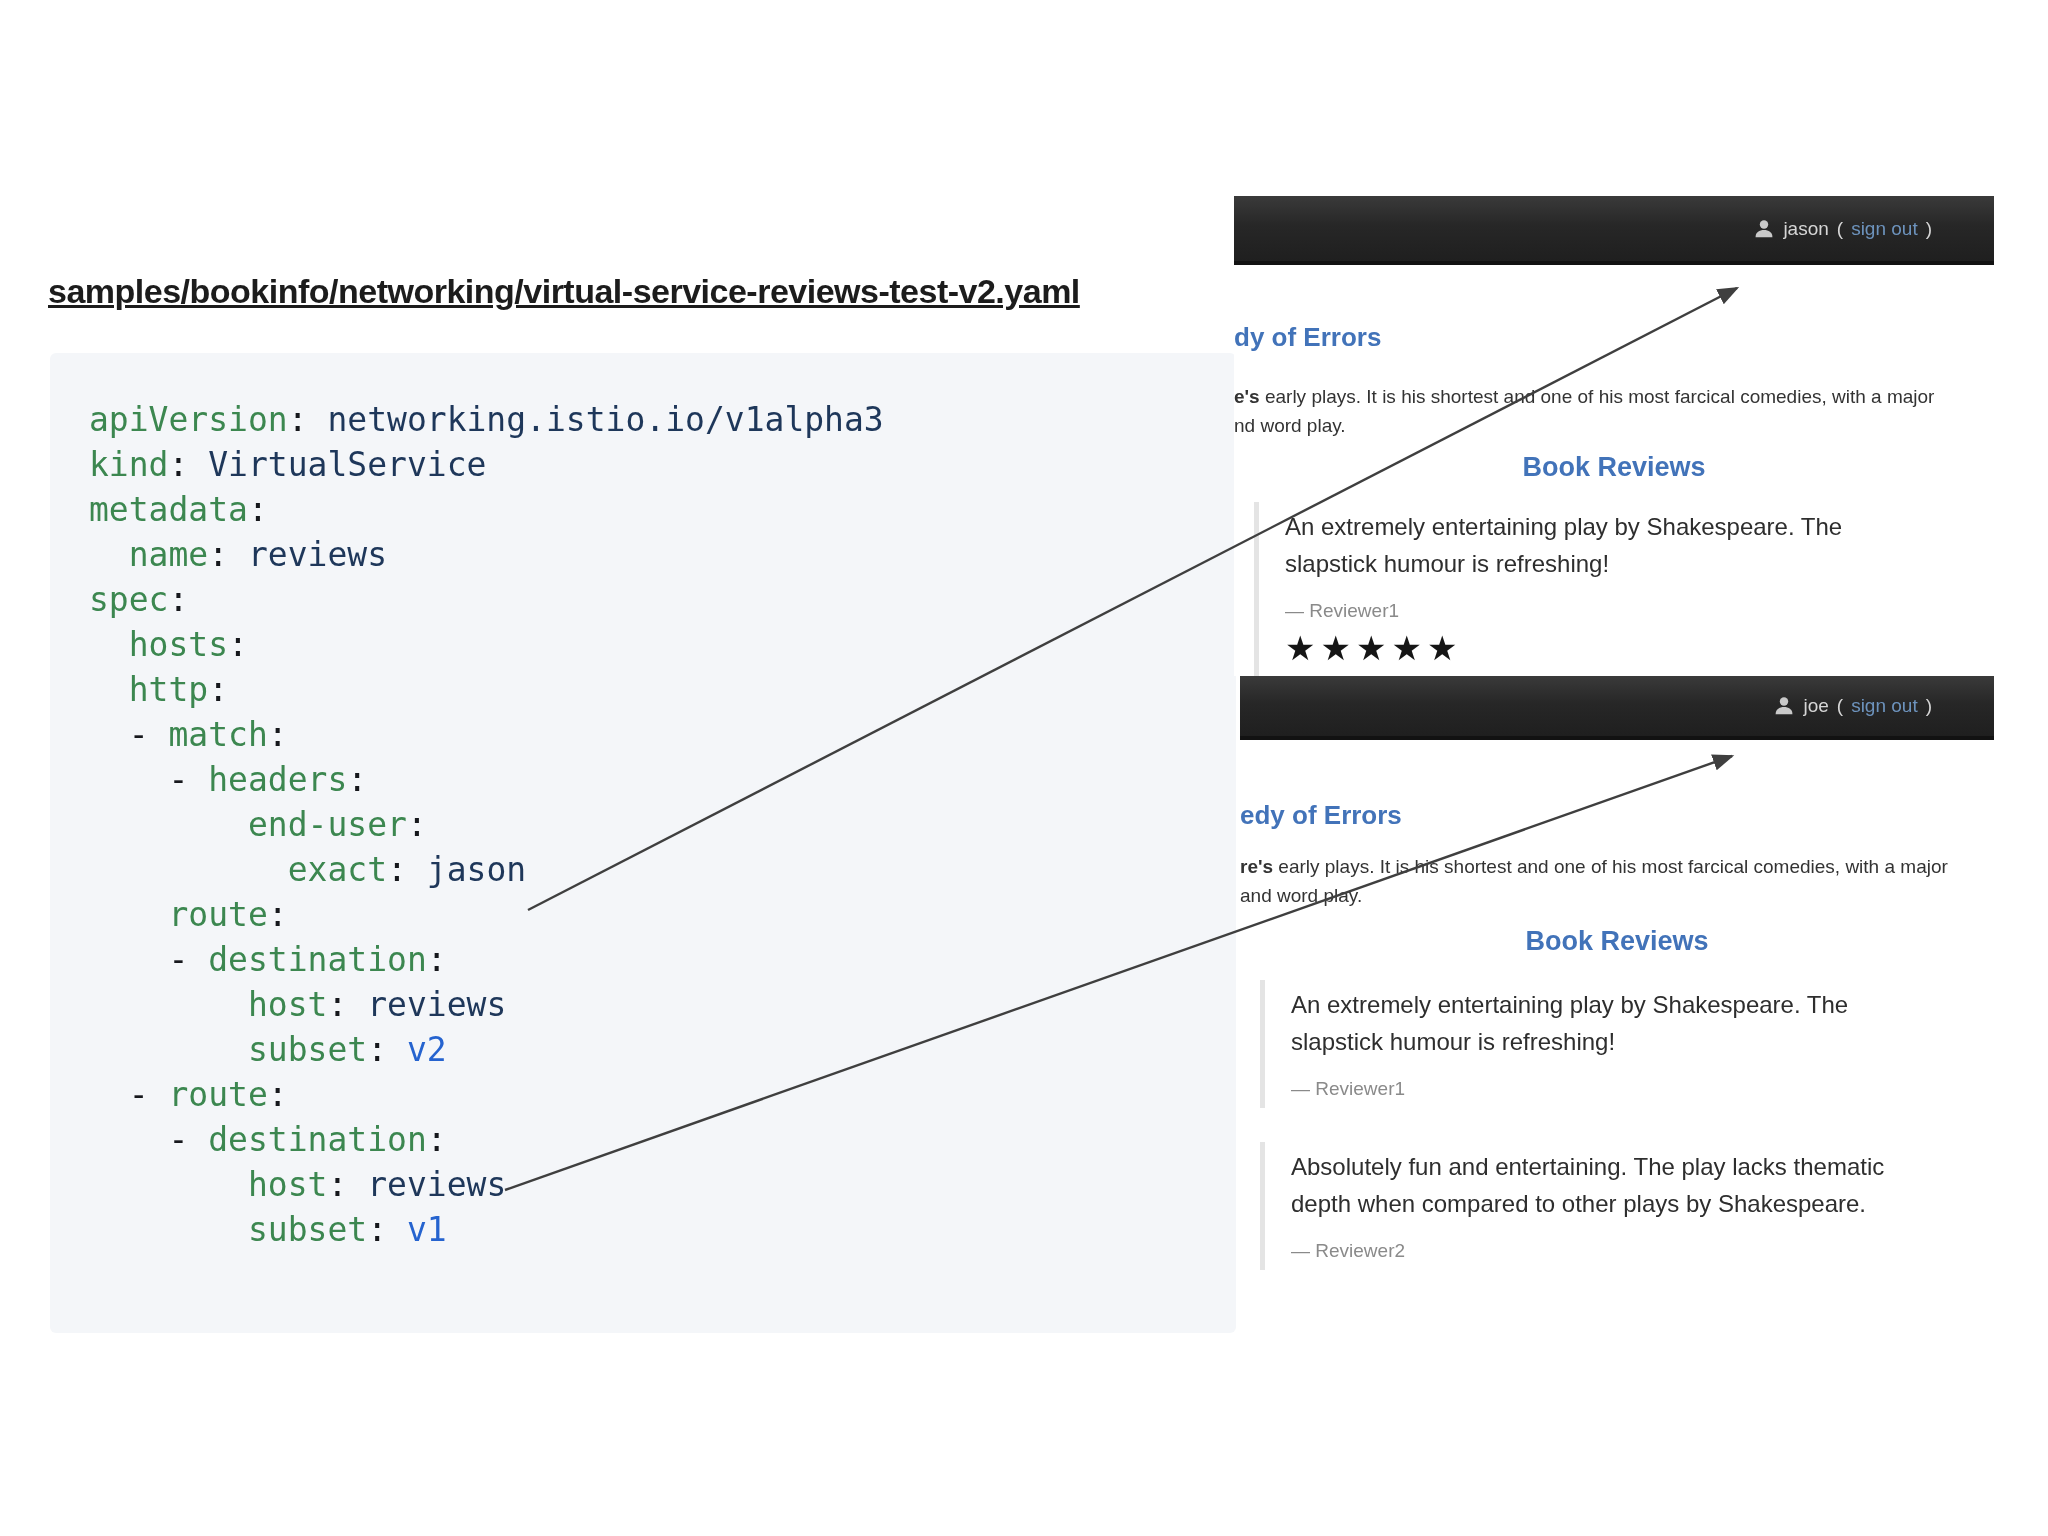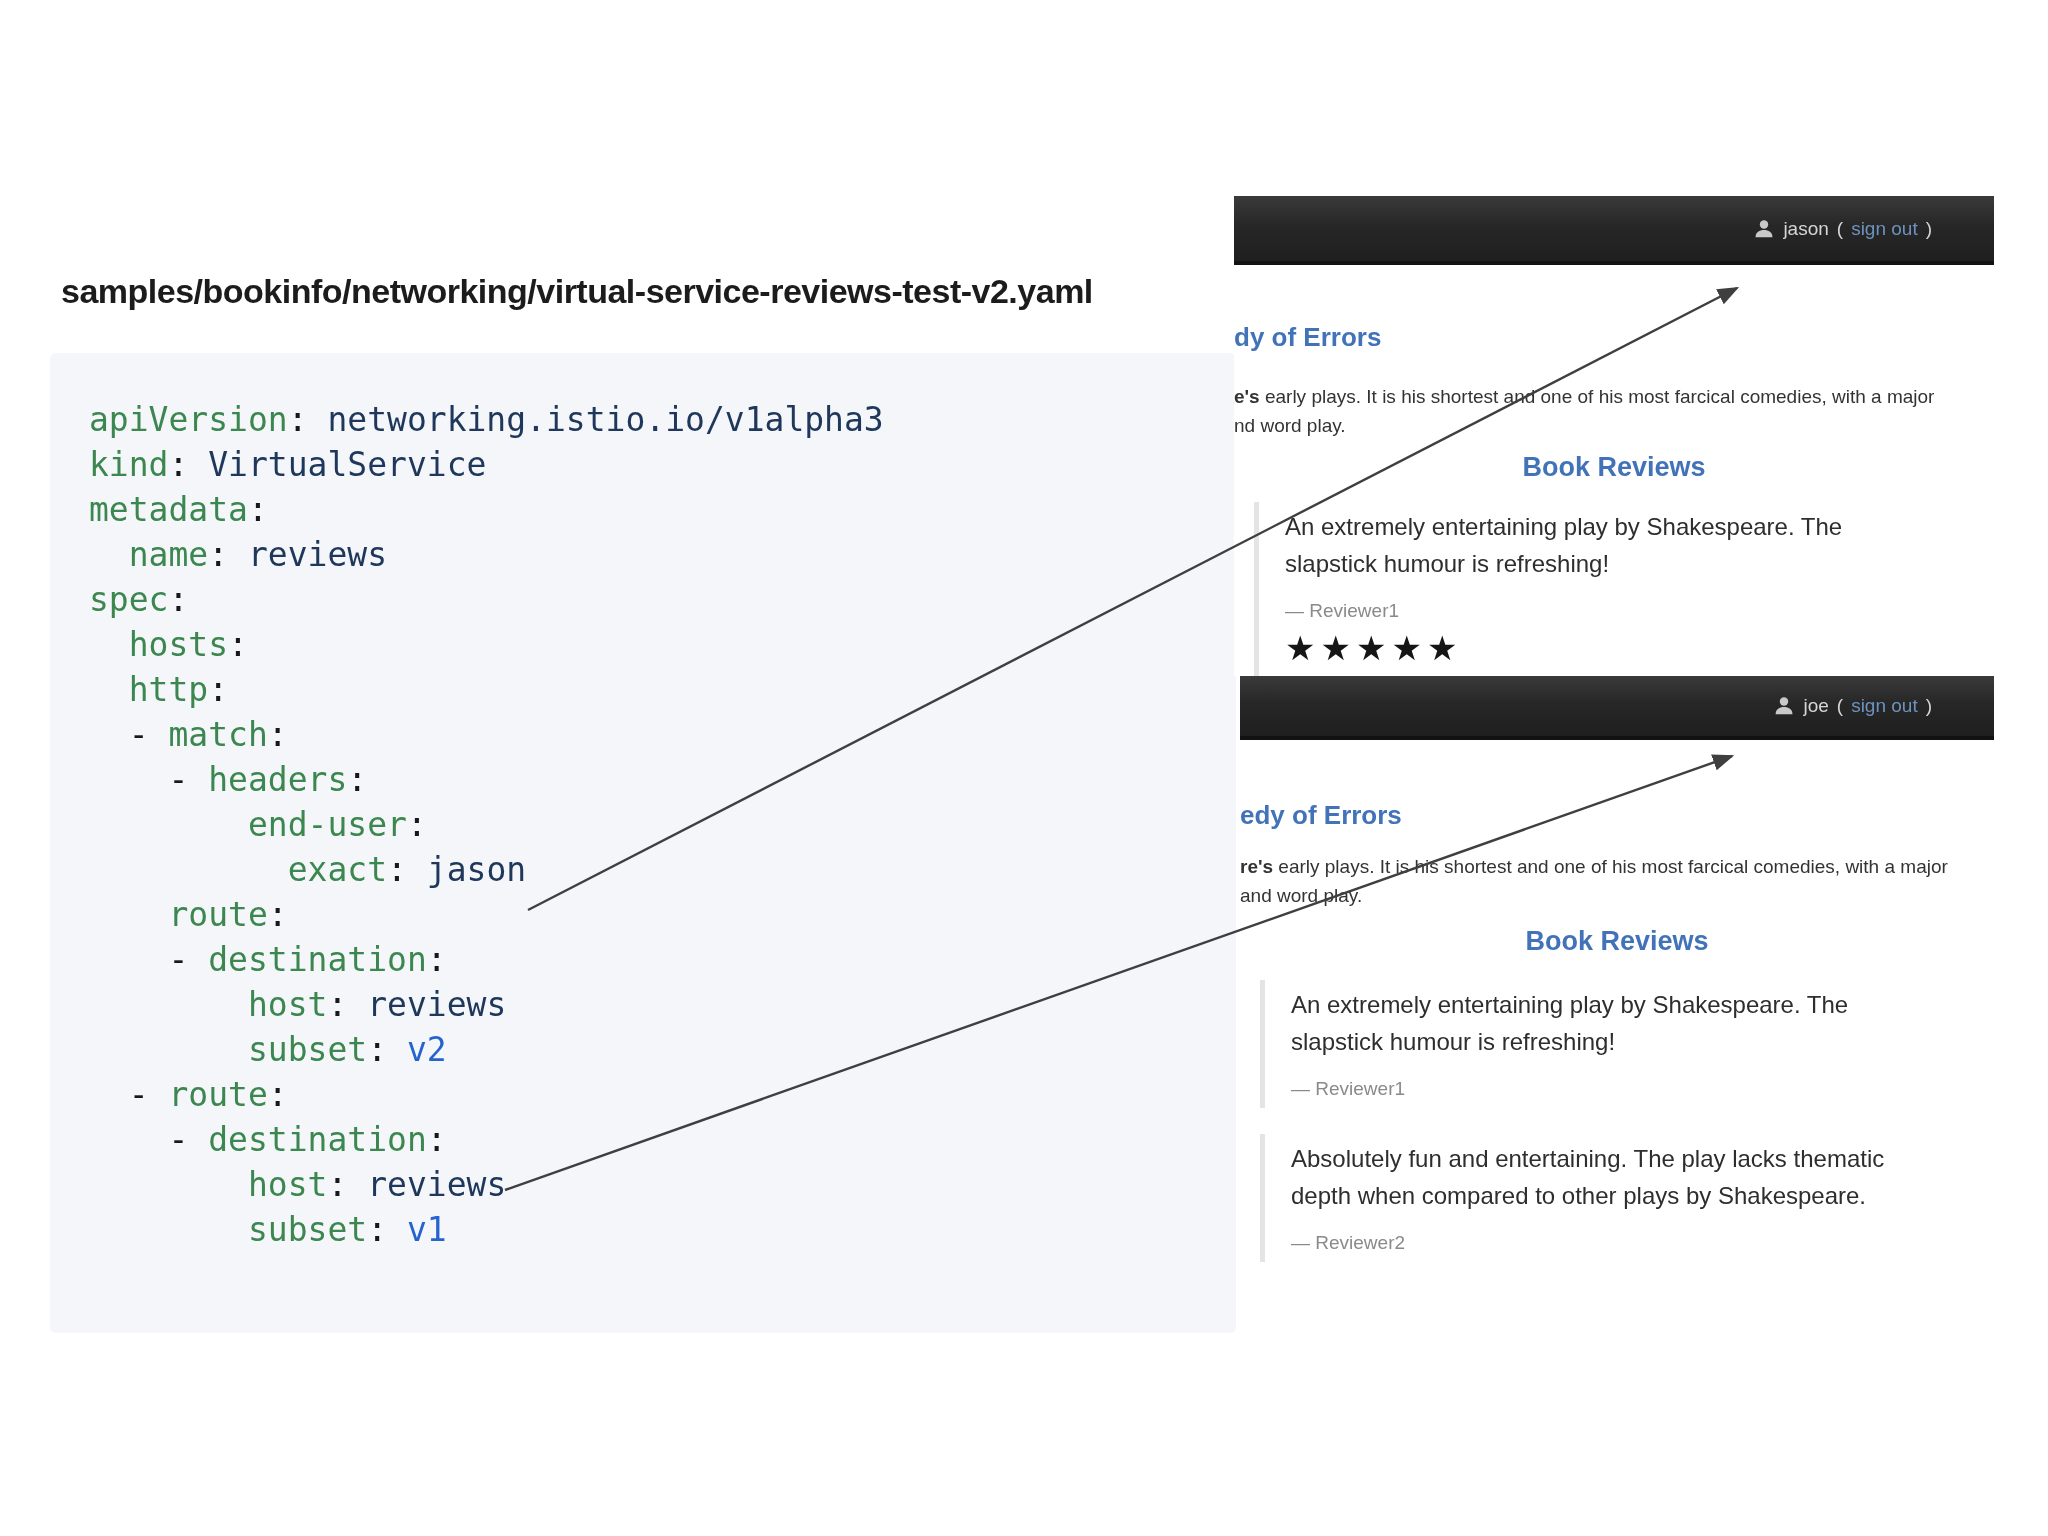--- a/index.html
+++ b/index.html
@@ -2,23 +2,24 @@
 <html style="--c-key: #3c8750; --c-val: #1e375a; --c-ver: #2563cf; --c-punct: #16181d; --c-panel-bg: #f4f6f9; --c-hblue: #4273b9; --c-signout: #6d93bd; --c-navtext: #d6d6d6; --c-star: #151515; --c-arrow: #3f3f3f;"><head>
 <meta charset="utf-8">
 <style>
   html,body{margin:0;padding:0;background:#ffffff;}
   .page{
     position:relative; width:2048px; height:1536px; background:#ffffff;
     overflow:hidden; font-family:"Liberation Sans", sans-serif;
   }
   
   .file-title{
-    position:absolute; left:61px; top:272px;
+    position:absolute; left:48px; top:272px;
     font-size:34px; font-weight:bold; color:#1c1c1c; letter-spacing:-0.5px;
     white-space:nowrap;
+    text-decoration:underline;
   }
   .code-panel{
     position:absolute; left:50px; top:353px; width:1186px; height:980px;
     background:var(--c-panel-bg,#f4f6f9); border-radius:6px;
   }
   .code{
     position:absolute; left:39px; top:44px;
     font-family:"DejaVu Sans Mono","Liberation Mono",monospace;
     font-size:33px; line-height:45px; color:var(--c-punct,#16181d);
   }
@@ -61,21 +62,21 @@
   .section-heading{
     position:absolute; left:0; right:0; text-align:center;
     font-size:27px; font-weight:bold; color:var(--c-hblue,#4273b9);
   }
   .shot1 .section-heading{top:256px;}
   .shot2 .section-heading{top:250px;}
   .reviews{position:absolute; left:20px; right:0;}
   .shot1 .reviews{top:306px;}
   .shot2 .reviews{top:304px;}
   .review{
-    border-left:5px solid #e4e4e4; padding:6px 0 8px 26px; margin-bottom:26px;
+    border-left:5px solid #e4e4e4; padding:6px 0 8px 26px; margin-bottom:34px;
   }
   .review-text{font-size:24px; line-height:37px; color:#2e2e2e;}
   .review-author{margin-top:18px; font-size:19px; color:#8a8a8a;}
   .review-stars{margin-top:6px; font-size:34px; letter-spacing:5px; color:var(--c-star,#151515);}
   
   #arrow-layer{position:absolute; left:0; top:0; z-index:5; pointer-events:none;}
 </style>
 </head>
 <body>
 

